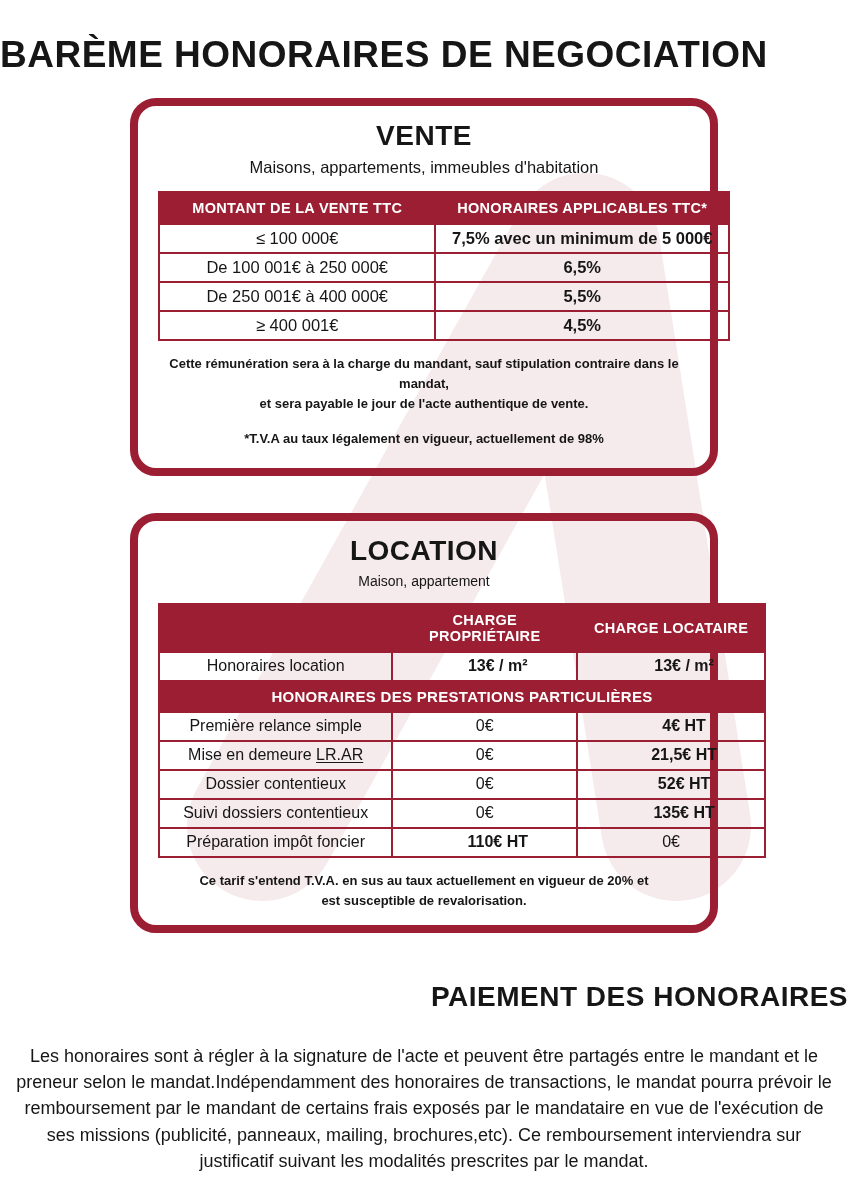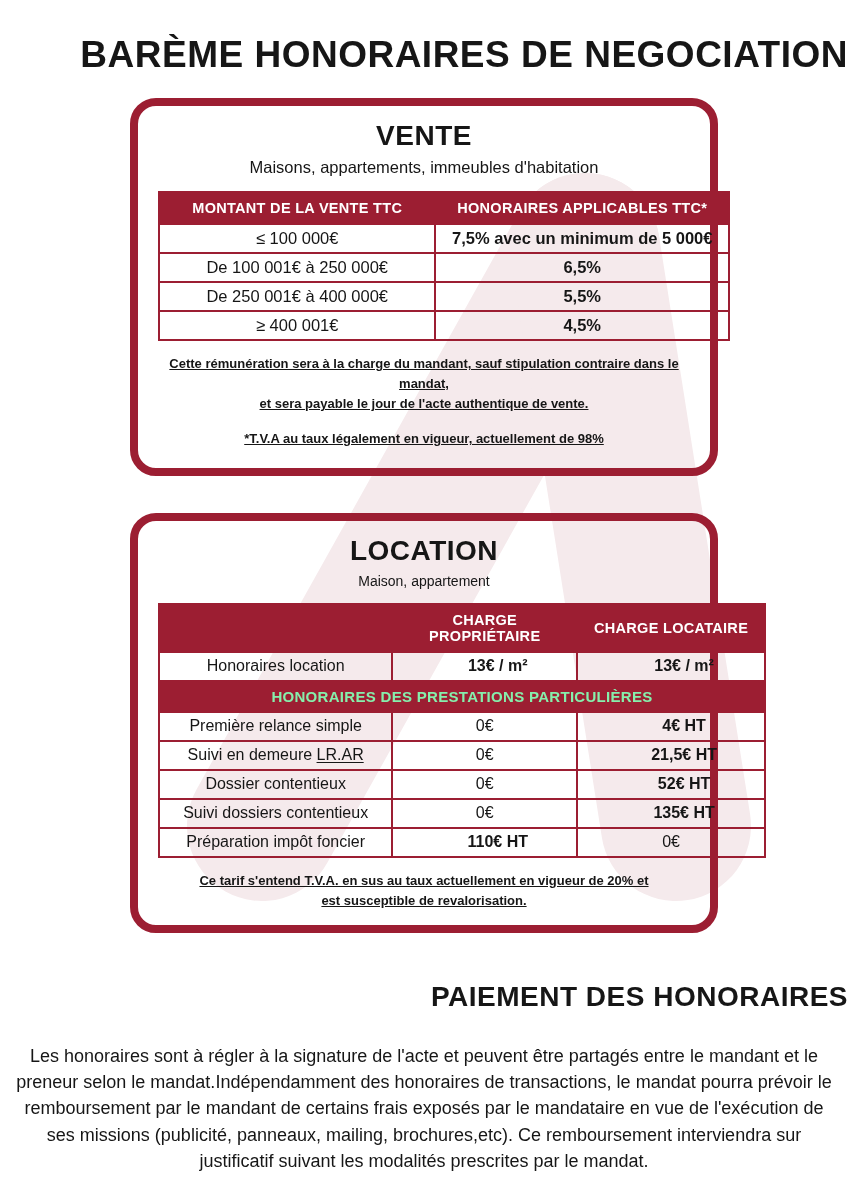--- a/index.html
+++ b/index.html
@@ -16,21 +16,21 @@
     color:var(--ink);
     position:relative;
     overflow:hidden;
   }
   .watermark-svg{
     position:absolute;left:0;top:0;width:848px;height:1200px;z-index:0;
   }
   .content{position:relative;z-index:1;}
 
   .main-title{
-    text-align:right;margin-top:34px;
+    text-align:left;margin-top:34px;
     font-size:37px;font-weight:800;letter-spacing:.5px;
   }
   .main-subtitle{
     text-align:center;margin-top:12px;
     font-size:36px;font-weight:400;letter-spacing:1.5px;
   }
 
   .box{
     width:588px;margin:22px auto 0;
     border:8px solid var(--accent);
@@ -59,28 +59,28 @@
   .vente-table col.c1{width:48.5%;}
   .vente-table col.c2{width:51.5%;}
 
   .loc-table{width:608px;}
   .loc-table col.c1{width:38.5%;}
   .loc-table col.c2{width:30.5%;}
   .loc-table col.c3{width:31%;}
   .loc-table td{font-size:16px;padding:4px 6px;height:29px;}
   td.bold{font-weight:700;padding-left:32px;}
   td.section-band{
-    background:var(--accent);color:#86efac;
+    background:var(--accent);color:#ffffff;
     font-size:15px;font-weight:700;letter-spacing:.3px;padding:6px 0;
   }
   .u{text-decoration:underline;text-underline-offset:2px;}
 
   .note{
     text-align:center;font-size:13px;font-weight:600;
-    line-height:1.55;margin-top:13px;text-decoration:underline;
+    line-height:1.55;margin-top:13px;
   }
   .note.tva{margin-top:15px;margin-bottom:4px;}
 
   .paiement-heading{
     text-align:right;font-size:28px;font-weight:800;letter-spacing:.5px;margin-top:48px;
   }
   .paiement-body{
     width:828px;margin:30px auto 0;
     text-align:center;font-size:18px;font-weight:500;line-height:1.46;
   }
@@ -166,21 +166,21 @@
         </tr>
         <tr>
           <td class="section-band" colspan="3">HONORAIRES DES PRESTATIONS PARTICULIÈRES</td>
         </tr>
         <tr>
           <td>Première relance simple</td>
           <td>0€</td>
           <td class="bold">4€ HT</td>
         </tr>
         <tr>
-          <td><span>Suivi en demeure </span><span class="u">LR.AR</span></td>
+          <td><span>Mise en demeure </span><span class="u">LR.AR</span></td>
           <td>0€</td>
           <td class="bold">21,5€ HT</td>
         </tr>
         <tr>
           <td>Dossier contentieux</td>
           <td>0€</td>
           <td class="bold">52€ HT</td>
         </tr>
         <tr>
           <td>Suivi dossiers contentieux</td>

